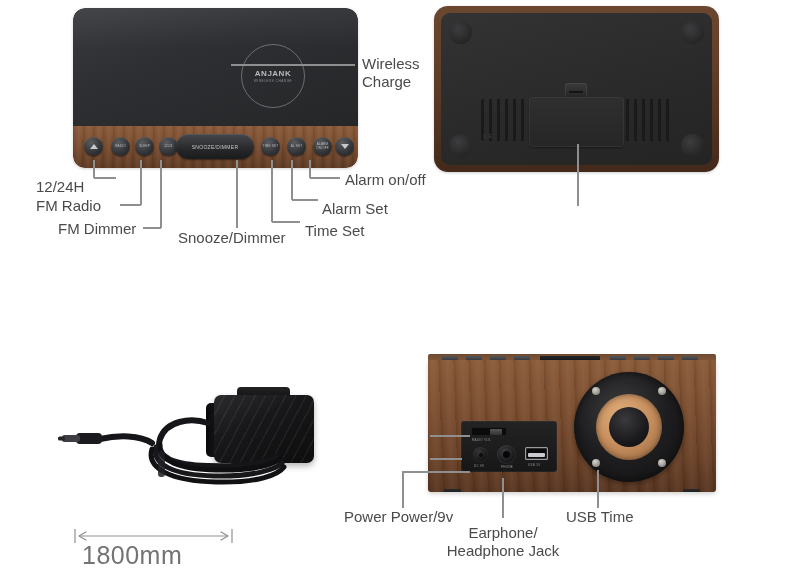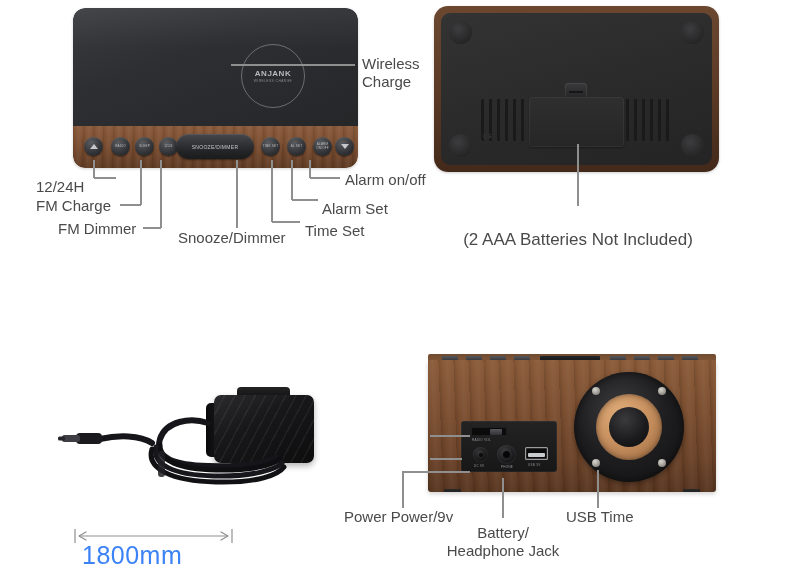--- a/index.html
+++ b/index.html
@@ -121,21 +121,21 @@
   .phjack{position:absolute;left:36px;top:24px;width:19px;height:19px;border-radius:50%;
     background:radial-gradient(circle at 40% 34%,#3c3c3e,#1a1a1c 60%,#0b0b0c);
     box-shadow:inset 0 0 0 1px rgba(255,255,255,.08);}
   .phjack:after{content:"";position:absolute;left:6px;top:6px;width:7px;height:7px;border-radius:50%;background:#060607;}
   .usb{position:absolute;left:64px;top:26px;width:23px;height:13px;border-radius:1.5px;
     background:#0a0a0b;box-shadow:inset 0 0 0 1.2px #9a9ca0;}
   .usb:after{content:"";position:absolute;left:3px;top:6px;width:17px;height:4px;background:#c8cacd;border-radius:1px;}
   .sidefoot{position:absolute;width:17px;height:7px;border-radius:0 0 4px 4px;
     background:linear-gradient(180deg,#2a2a2b,#161617);}
 
-  .dimtext{position:absolute;font-size:25px;color:#3b82f6;letter-spacing:.5px;}
+  .dimtext{position:absolute;font-size:25px;color:#737373;letter-spacing:.5px;}
 </style>
 </head>
 <body>
 
 <div class="stage">
 
   <div id="unit-top">
     <div class="glass"></div>
     <div class="qi-circle">
       <div class="qi-brand">ANJANK</div>
@@ -279,29 +279,28 @@
       <line x1="232" y1="529" x2="232" y2="543"></line>
       <line x1="79" y1="536" x2="228" y2="536"></line>
       <path d="M86 532 L79 536 L86 540" stroke-linecap="round" stroke-linejoin="round"></path>
       <path d="M221 532 L228 536 L221 540" stroke-linecap="round" stroke-linejoin="round"></path>
     </g>
   </svg>
 
   <div class="lbl" style="left:362px;top:55px">Wireless
 Charge</div>
   <div class="lbl" style="left:36px;top:178px">12/24H</div>
-  <div class="lbl" style="left:36px;top:197px">FM Charge</div>
+  <div class="lbl" style="left:36px;top:197px">FM Radio</div>
   <div class="lbl" style="left:58px;top:220px">FM Dimmer</div>
   <div class="lbl" style="left:178px;top:229px">Snooze/Dimmer</div>
   <div class="lbl" style="left:305px;top:222px">Time Set</div>
   <div class="lbl" style="left:322px;top:200px">Alarm Set</div>
   <div class="lbl" style="left:345px;top:171px">Alarm on/off</div>
 
-  <div class="lbl ctr" style="left:424px;top:231px;width:308px;font-size:17px">(2 AAA Batteries Not Included)</div>
 
   <div class="lbl" style="left:344px;top:508px">Power Power/9v</div>
-  <div class="lbl ctr" style="left:440px;top:524px;width:126px">Battery/
+  <div class="lbl ctr" style="left:440px;top:524px;width:126px">Earphone/
 Headphone Jack</div>
   <div class="lbl" style="left:566px;top:508px">USB Time</div>
 
   <div class="dimtext" style="left:82px;top:541px">1800mm</div>
 
 </div>
 
 </body></html>

